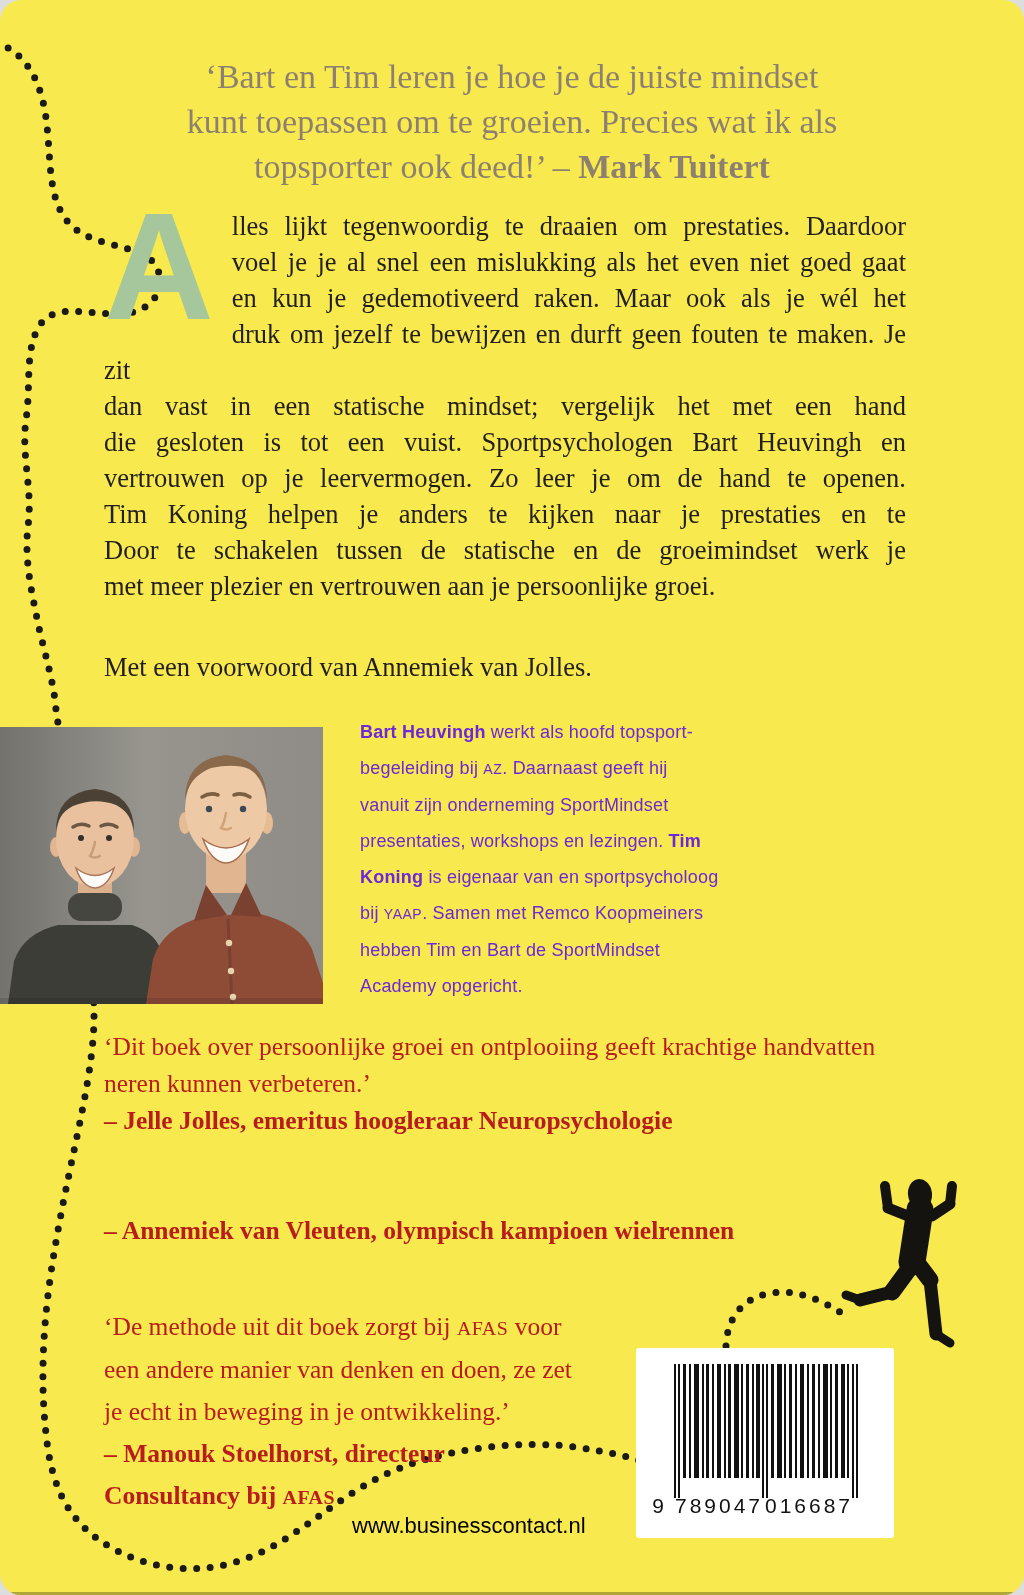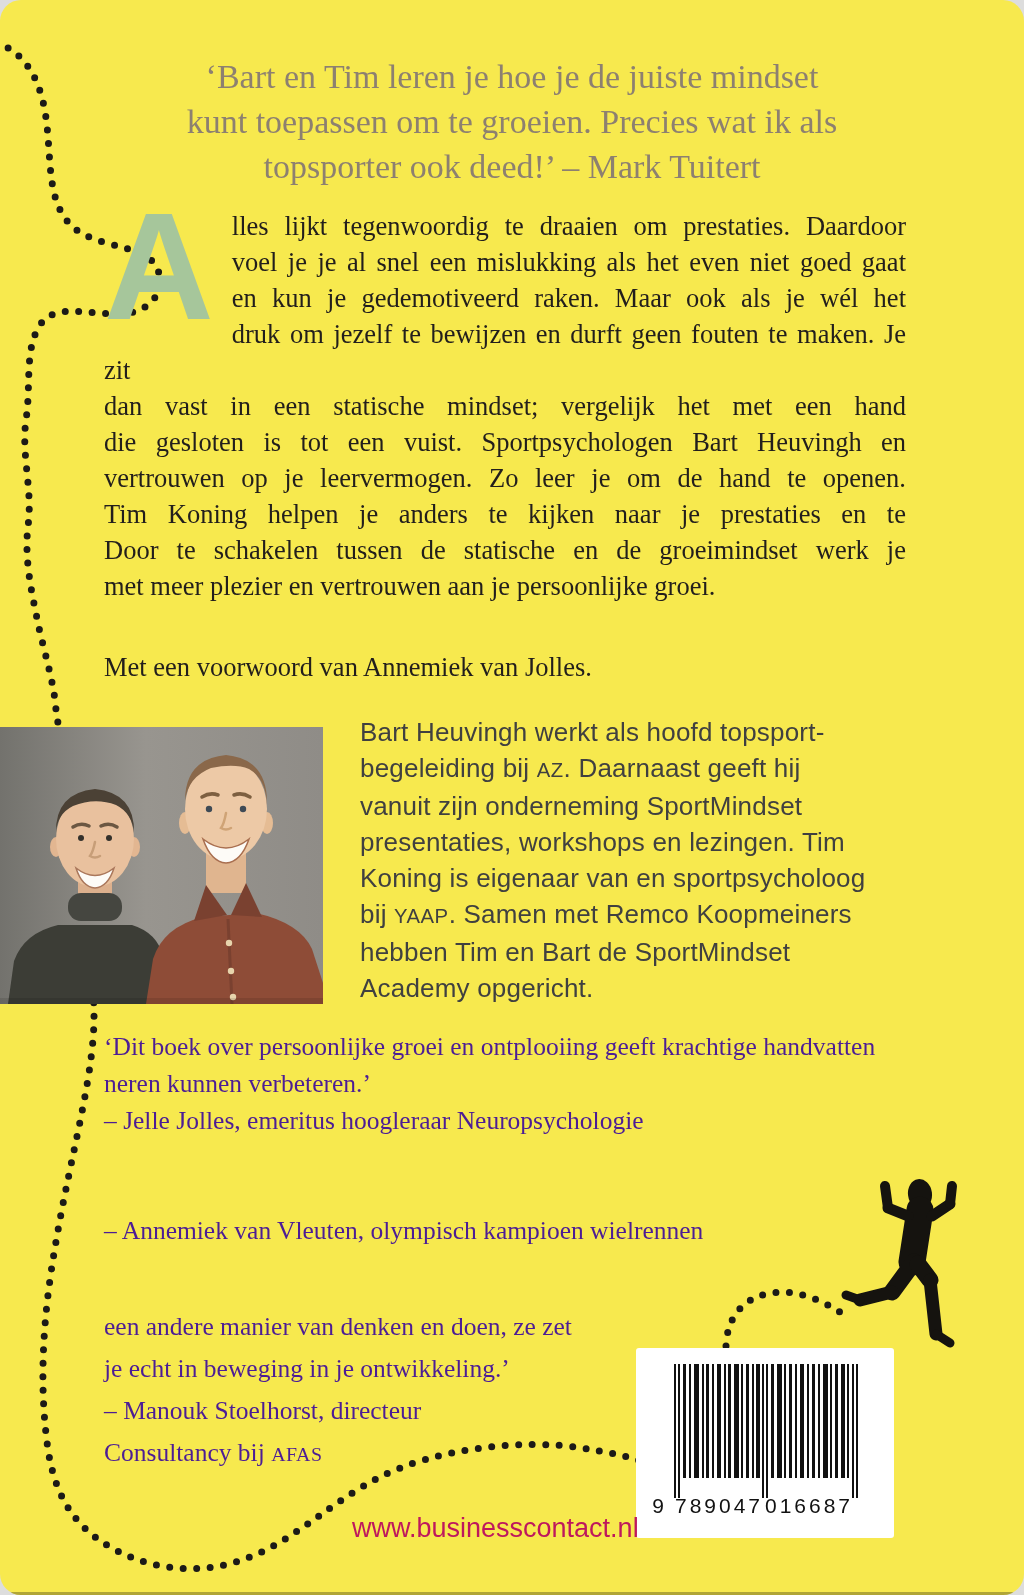--- a/index.html
+++ b/index.html
@@ -22,43 +22,43 @@
     float:left;font-family:"Liberation Sans",sans-serif;font-weight:700;
     font-size:152px;line-height:104px;height:110px;margin:6px 18px 0 0;
     color:#a6c69b;
   }
   .foreword{top:652px;left:104px;font-size:26.5px;}
   
   .photo{top:727px;left:0;width:323px;height:277px;}
   .photo svg{display:block;width:100%;height:100%;}
   .bio{
     top:714px;left:360px;width:560px;
-    font-family:"Liberation Sans",sans-serif;font-size:26px;line-height:36px;
-    color:#404040;letter-spacing:.2px;
-  }
-  
-  .q{font-size:25.5px;line-height:37px;color:#4c1d95;}
+    font-family:"Liberation Sans",sans-serif;font-size:18px;line-height:36px;
+    color:#6d28d9;letter-spacing:.2px;
+  }
+  
+  .q{font-size:25.5px;line-height:37px;color:#b91c1c;}
   .q1{top:1028px;left:104px;width:820px;}
   .q2{top:1212px;left:104px;width:870px;}
   .q3{top:1306px;left:104px;width:490px;line-height:42px;}
-  .b{font-weight:400;}
+  .b{font-weight:700;}
   .sc{font-size:.78em;letter-spacing:.5px;}
   
   .figure{top:1162px;left:834px;width:132px;height:192px;}
   .figure svg{display:block;width:100%;height:100%;}
   
   .barcode{
     top:1348px;left:636px;width:258px;height:190px;background:#ffffff;border-radius:3px;
   }
   .barcode svg{display:block;width:100%;height:100%;}
   .barcode text{font-family:"Liberation Sans",sans-serif;font-size:21px;fill:#111;}
   
   .site{
     top:1513px;left:352px;font-family:"Liberation Sans",sans-serif;
-    font-size:27px;color:#be185d;
+    font-size:22px;color:#000000;
   }
   
   .trail{top:0;left:0;width:1024px;height:1595px;z-index:1;pointer-events:none;}
   .z2{z-index:2;}
   .z3{z-index:3;}
   .bottom-edge{left:0;right:0;bottom:0;height:3px;background:rgba(70,62,20,.40);z-index:4;}
 </style>
 </head>
 <body>
 
@@ -162,20 +162,21 @@
 
   <div class="layer q q1 z3">
       <div class="rl"><span>‘Dit boek over persoonlijke groei en ontplooiing geeft krachtige handvatten</span></div>
       <div class="rl"><span>neren kunnen verbeteren.’</span></div>
       <div class="rl"><span class="b">– Jelle Jolles, emeritus hoogleraar Neuropsychologie</span></div>
     </div>
   <div class="layer q q2 z3">
       <div class="rl"><span class="b">– Annemiek van Vleuten, olympisch kampioen wielrennen</span></div>
     </div>
   <div class="layer q q3 z3">
+      <div class="rl"><span>‘De methode uit dit boek zorgt bij </span><span class="sc">AFAS</span><span> voor</span></div>
       <div class="rl"><span>een andere manier van denken en doen, ze zet</span></div>
       <div class="rl"><span>je echt in beweging in je ontwikkeling.’</span></div>
       <div class="rl"><span class="b">– Manouk Stoelhorst, directeur</span></div>
       <div class="rl"><span class="b">Consultancy bij </span><span class="b sc">AFAS</span></div>
     </div>
 
   <div class="layer figure z2">
     <svg viewBox="0 0 132 192">
       <g stroke="#15130f" stroke-linecap="round" fill="none">
         <ellipse cx="86" cy="32" rx="12" ry="15" fill="#15130f" stroke="none" transform="rotate(-8 86 32)"></ellipse>

